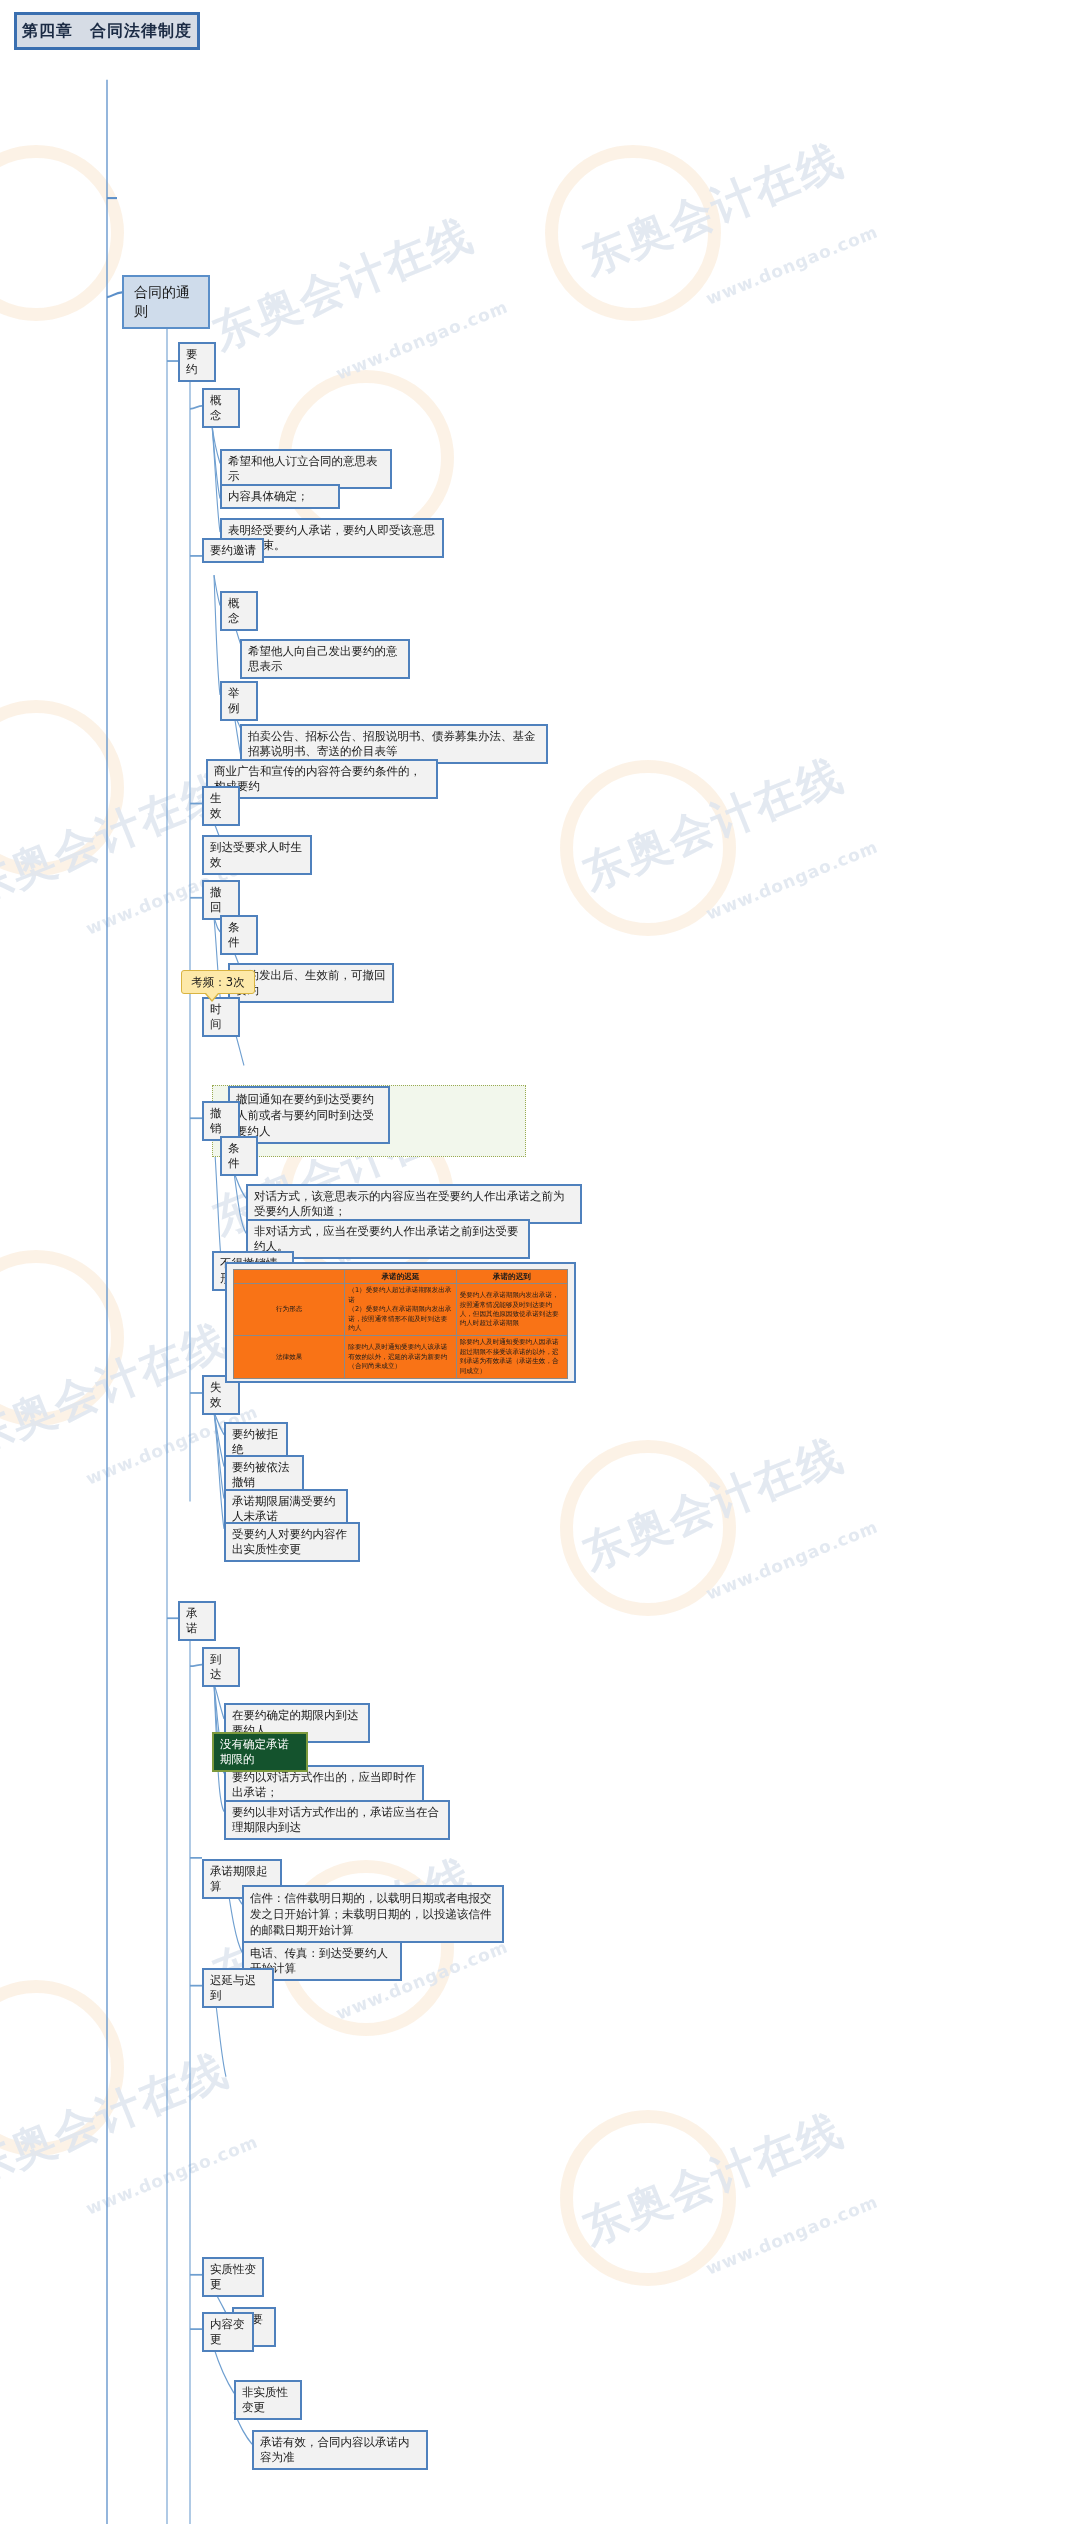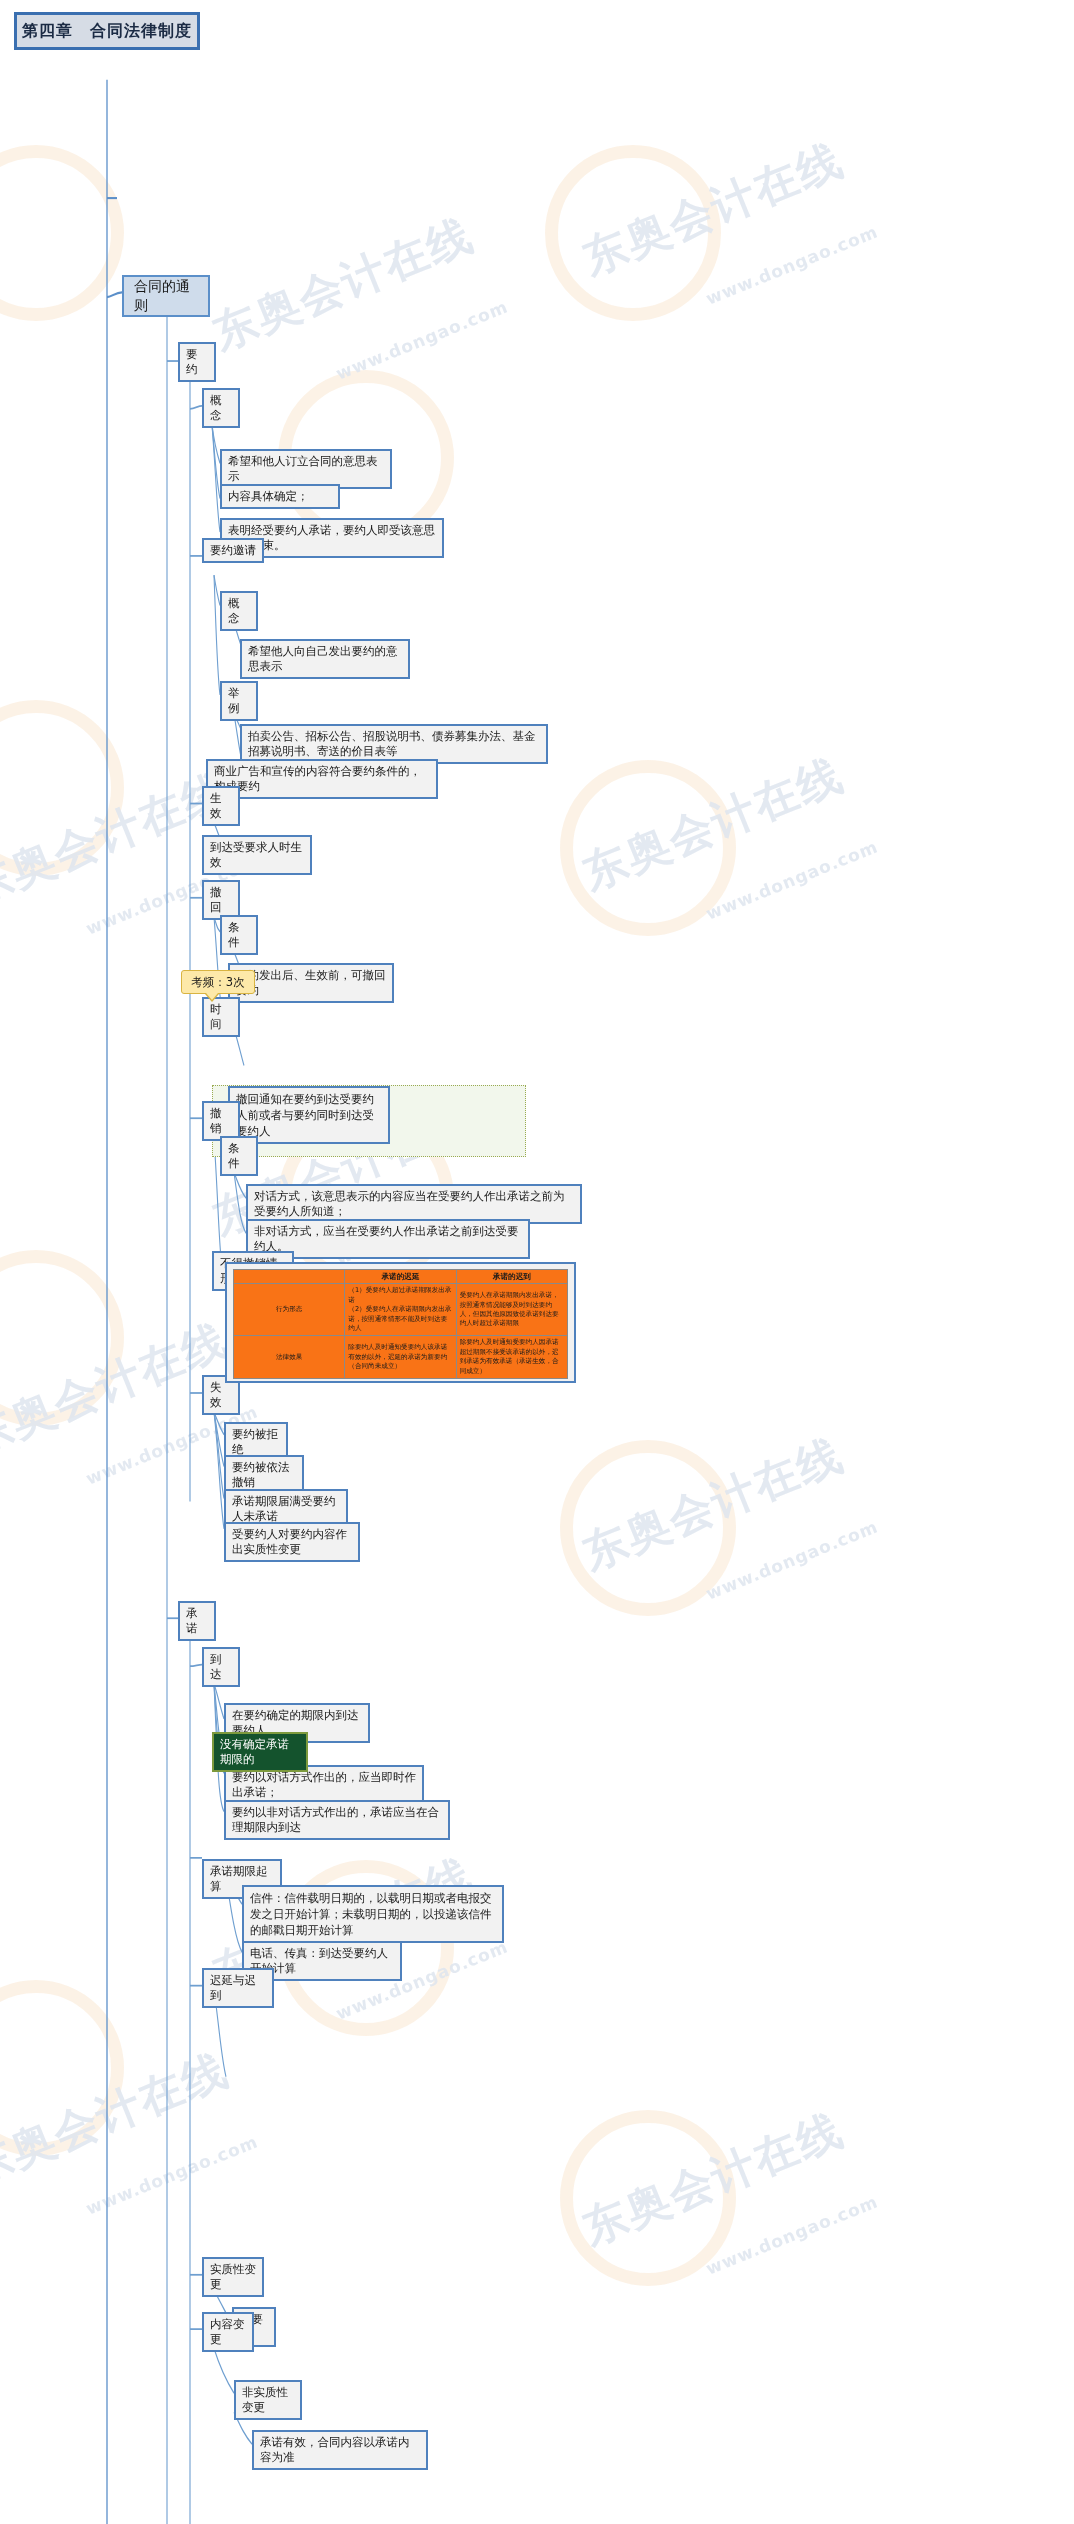--- a/index.html
+++ b/index.html
@@ -64,21 +64,21 @@
     line-height: 15px;
     padding: 3px 6px 3px 6px;
     white-space: pre-line;
     z-index: 3;
   }
   .node.l1 {
     background: #cfdceb;
     border: 2px solid #5b8fc9;
     font-size: 14px;
     line-height: 19px;
-    padding: 0 10px;
+    padding: 6px 10px;
   }
   .node.l2 { background:#f2f2f2; }
   .node.leaf { background:#f2f2f2; }
 
   
   #root {
     position: absolute;
     left: 14px;
     top: 12px;
     width: 186px;

